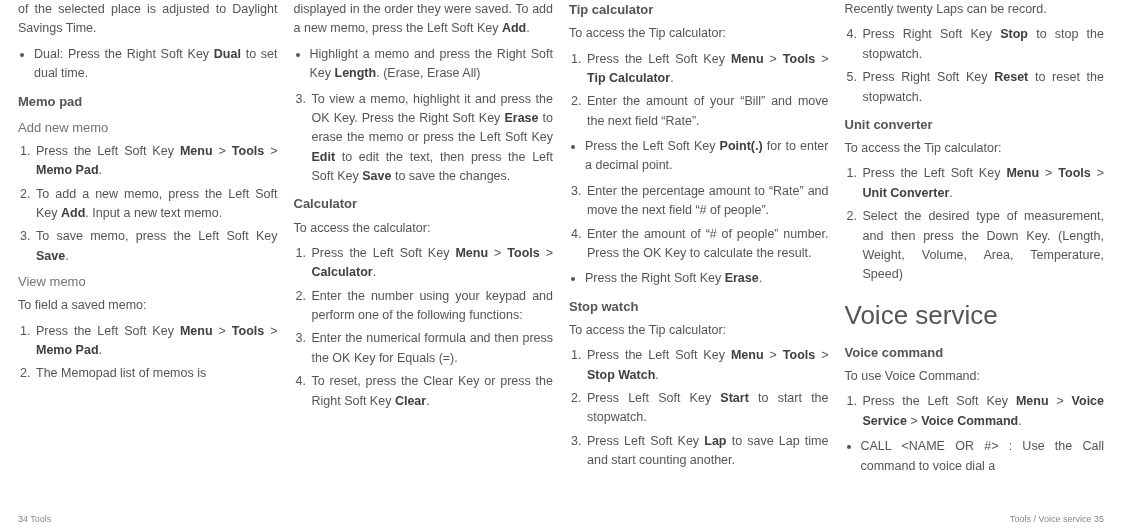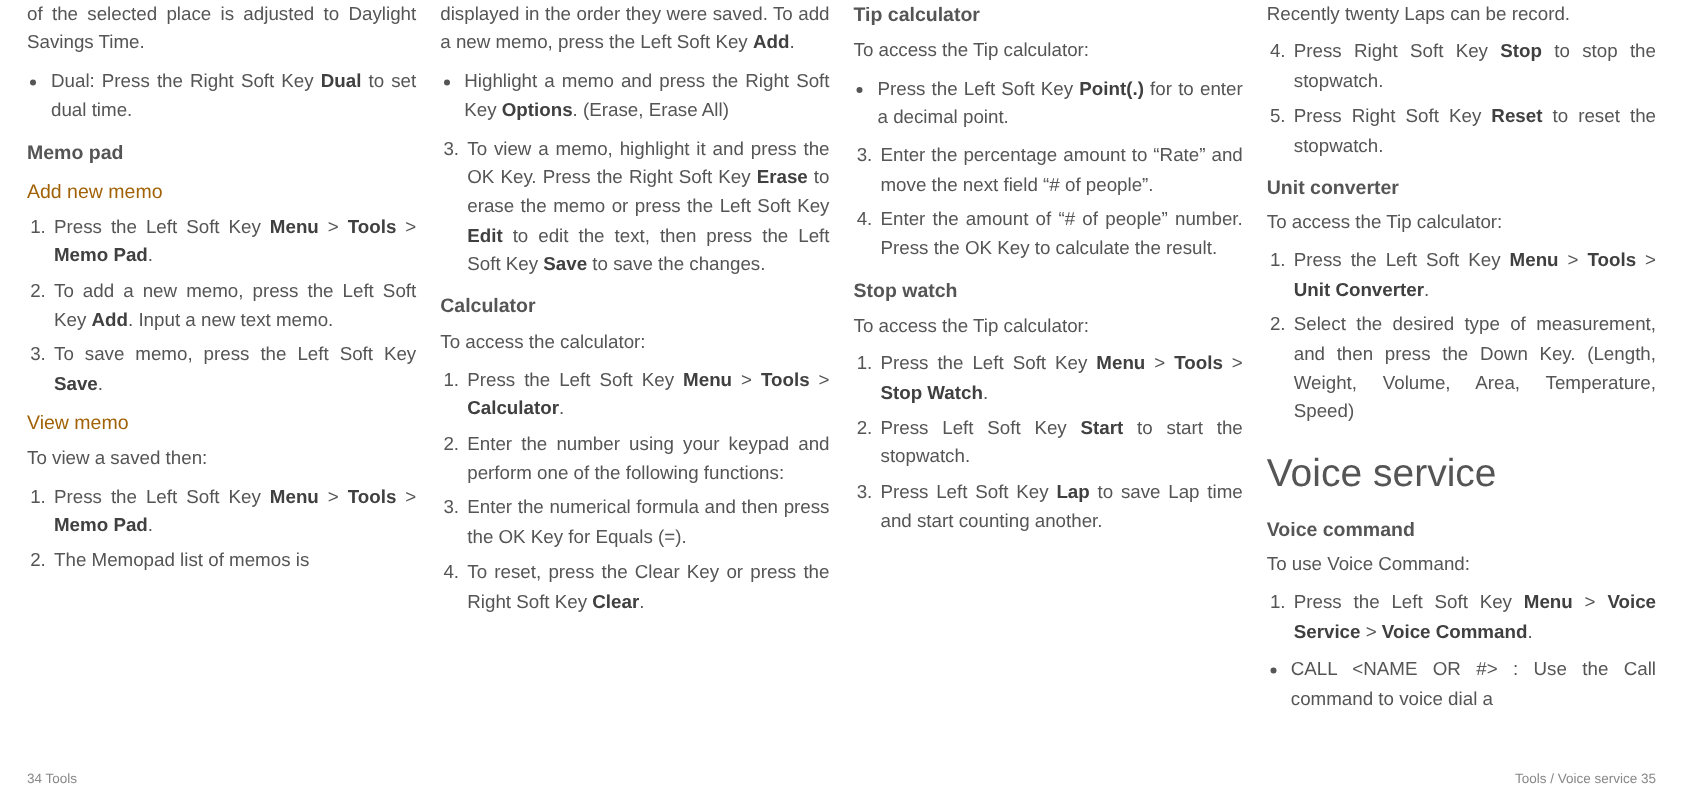--- a/index.html
+++ b/index.html
@@ -23,21 +23,21 @@
     flex: 1;
     min-width: 0;
     font-size: 12.5px;
     line-height: 1.55;
     text-align: justify;
   }
   .col p { margin: 0 0 6px 0; }
   .col ul, .col ol { margin: 0 0 6px 0; padding-left: 16px; }
   .col li { margin-bottom: 4px; text-align: justify; }
   .h-sub { font-weight: 600; color: #555; margin: 8px 0 4px 0; font-size: 13px; text-align:left;}
-  .h-sub-light { font-weight: 400; color: #a16207; margin: 6px 0 4px 0; font-size: 13px; text-align:left;}
+  .h-sub-light { font-weight: 400; color: #737373; margin: 6px 0 4px 0; font-size: 13px; text-align:left;}
   .h-big { font-weight: 300; color: #555; font-size: 26px; margin: 10px 0 8px 0; text-align:left;}
   b { font-weight: 700; color:#404040;}
   .footline { display:flex; justify-content:space-between; padding: 0 18px; font-size:9px; color:#888; position:absolute; bottom:4px; left:0; right:0;gap:24px;}
   .footline .right{ text-align:left;}
   .sub-bullet { list-style: disc; padding-left: 22px; margin-top:-4px;}
   ol { padding-left: 14px;}
   ol li { padding-left:2px;}
 </style>
 </head>
 <body>
@@ -50,55 +50,62 @@
         <li>Dual: Press the Right Soft Key <b>Dual</b> to set dual time.</li>
       </ul>
     <div class="h-sub">Memo pad</div>
     <div class="h-sub-light">Add new memo</div>
     <ol>
       <li>Press the Left Soft Key <b>Menu</b> &gt; <b>Tools</b> &gt; <b>Memo Pad</b>.</li>
       <li>To add a new memo, press the Left Soft Key <b>Add</b>. Input a new text memo.</li>
       <li>To save memo, press the Left Soft Key <b>Save</b>.</li>
     </ol>
     <div class="h-sub-light">View memo</div>
-    <p>To view a saved then:</p>
+    <p>To field a saved memo:</p>
     <ol>
       <li>Press the Left Soft Key <b>Menu</b> &gt; <b>Tools</b> &gt; <b>Memo Pad</b>.</li>
       <li>The Memopad list of memos is</li>
     </ol>
   </div>
 
   <div class="col">
     <p>displayed in the order they were saved. To add a new memo, press the Left Soft Key <b>Add</b>.</p>
     <ul class="sub-bullet">
-        <li>Highlight a memo and press the Right Soft Key <b>Options</b>. (Erase, Erase All)</li>
+        <li>Highlight a memo and press the Right Soft Key <b>Length</b>. (Erase, Erase All)</li>
       </ul>
     <ol start="3">
       <li>To view a memo, highlight it and press the OK Key. Press the Right Soft Key <b>Erase</b> to erase the memo or press the Left Soft Key <b>Edit</b> to edit the text, then press the Left Soft Key <b>Save</b> to save the changes.</li>
     </ol>
     <div class="h-sub">Calculator</div>
     <p>To access the calculator:</p>
     <ol>
       <li>Press the Left Soft Key <b>Menu</b> &gt; <b>Tools</b> &gt; <b>Calculator</b>.</li>
       <li>Enter the number using your keypad and perform one of the following functions:</li>
       <li>Enter the numerical formula and then press the OK Key for Equals (=).</li>
       <li>To reset, press the Clear Key or press the Right Soft Key <b>Clear</b>.</li>
     </ol>
   </div>
 
   <div class="col">
     <div class="h-sub" style="margin-top:0">Tip calculator</div>
     <p>To access the Tip calculator:</p>
+    <ol>
+      <li>Press the Left Soft Key <b>Menu</b> &gt; <b>Tools</b> &gt; <b>Tip Calculator</b>.</li>
+      <li>Enter the amount of your “Bill” and move the next field “Rate”.</li>
+    </ol>
     <ul class="sub-bullet">
         <li>Press the Left Soft Key <b>Point(.)</b> for to enter a decimal point.</li>
       </ul>
     <ol start="3">
       <li>Enter the percentage amount to “Rate” and move the next field “# of people”.</li>
       <li>Enter the amount of “# of people” number. Press the OK Key to calculate the result.</li>
     </ol>
+    <ul class="sub-bullet">
+        <li>Press the Right Soft Key <b>Erase</b>.</li>
+      </ul>
     <div class="h-sub">Stop watch</div>
     <p>To access the Tip calculator:</p>
     <ol>
       <li>Press the Left Soft Key <b>Menu</b> &gt; <b>Tools</b> &gt; <b>Stop Watch</b>.</li>
       <li>Press Left Soft Key <b>Start</b> to start the stopwatch.</li>
       <li>Press Left Soft Key <b>Lap</b> to save Lap time and start counting another.</li>
     </ol>
   </div>
 
   <div class="col">

